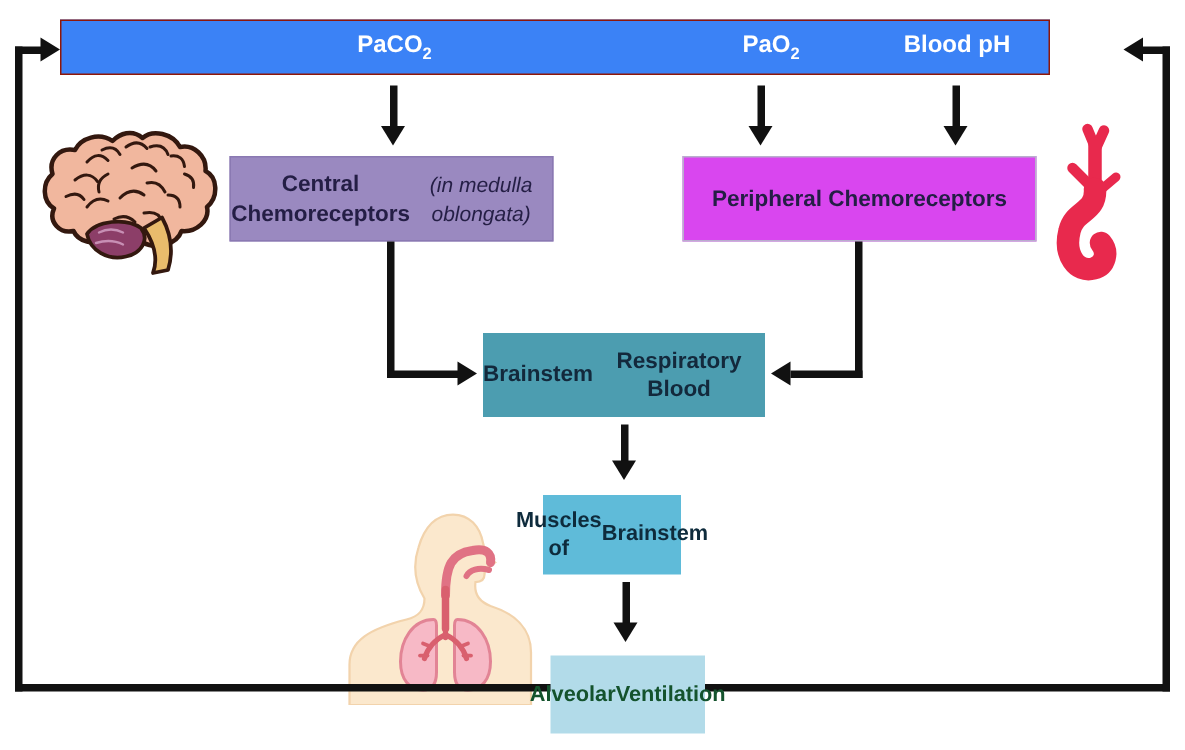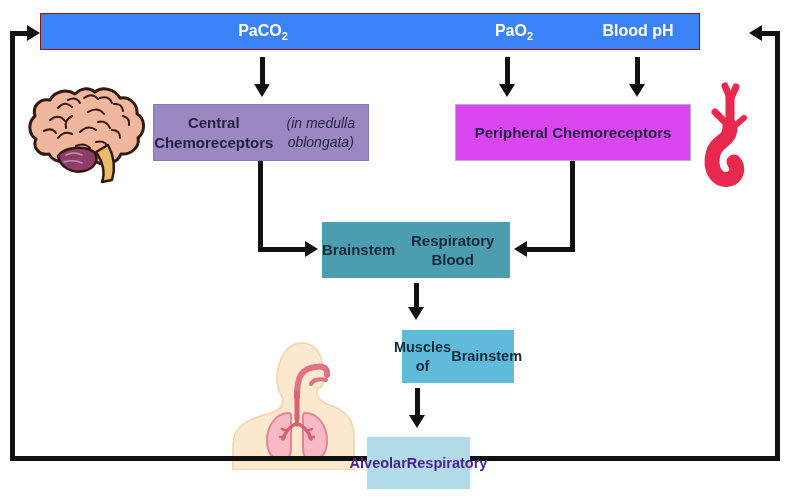--- a/index.html
+++ b/index.html
@@ -21,24 +21,24 @@
   .node{
     position:absolute;display:flex;flex-direction:row;justify-content:center;
     align-items:center;text-align:center;box-sizing:border-box;line-height:1.3;
   }
   .node .t1{font-weight:bold;font-size:15px;color:#241E45;}
   .node .t2{font-style:italic;font-size:14px;color:#241E45;}
   .node-central{left:153px;top:104px;width:216px;height:57px;background:#9A89C0;border:1px solid #8a79b2;}
   .node-peripheral{left:455px;top:104px;width:236px;height:57px;background:#d946ef;border:1px solid #b9aecd;}
   .node-brainstem{left:322px;top:222px;width:188px;height:56px;background:#4C9DB0;}
   .node-brainstem .t1,.node-brainstem .t2{font-style:normal;font-weight:bold;font-size:15px;color:#13293C;}
-  .node-muscles{left:362px;top:330px;width:112px;height:53px;background:#5FBBD9;margin-left:40px;}
+  .node-muscles{left:362px;top:330px;width:92px;height:53px;background:#5FBBD9;}
   .node-muscles .t1,.node-muscles .t2{font-style:normal;font-weight:bold;font-size:14.5px;color:#0E2B3C;}
   .node-alveolar{left:367px;top:437px;width:103px;height:52px;background:#B2DBE9;z-index:6;}
-  .node-alveolar .t1,.node-alveolar .t2{font-style:normal;font-weight:bold;font-size:14.5px;color:#4c1d95;}
+  .node-alveolar .t1,.node-alveolar .t2{font-style:normal;font-weight:bold;font-size:14.5px;color:#14532d;}
   
   .ln{position:absolute;background:#111111;z-index:4;}
   .ah{position:absolute;width:0;height:0;z-index:4;}
   .ah-down{border-left:8px solid transparent;border-right:8px solid transparent;border-top:13px solid #111111;}
   .ah-right{border-top:8px solid transparent;border-bottom:8px solid transparent;border-left:13px solid #111111;}
   .ah-left{border-top:8px solid transparent;border-bottom:8px solid transparent;border-right:13px solid #111111;}
   
   .illus{position:absolute;z-index:2;}
   .illus-brain{left:28px;top:86px;}
   .illus-aorta{left:698px;top:80px;}
@@ -156,16 +156,16 @@
     <div class="t2">Respiratory Blood</div>
   </div>
 
   <div class="node node-muscles">
     <div class="t1">Muscles of</div>
     <div class="t2">Brainstem</div>
   </div>
 
   <div class="node node-alveolar">
     <div class="t1">Alveolar</div>
-    <div class="t2">Respiratory</div>
+    <div class="t2">Ventilation</div>
   </div>
 
 </div>
 
 </body></html>

